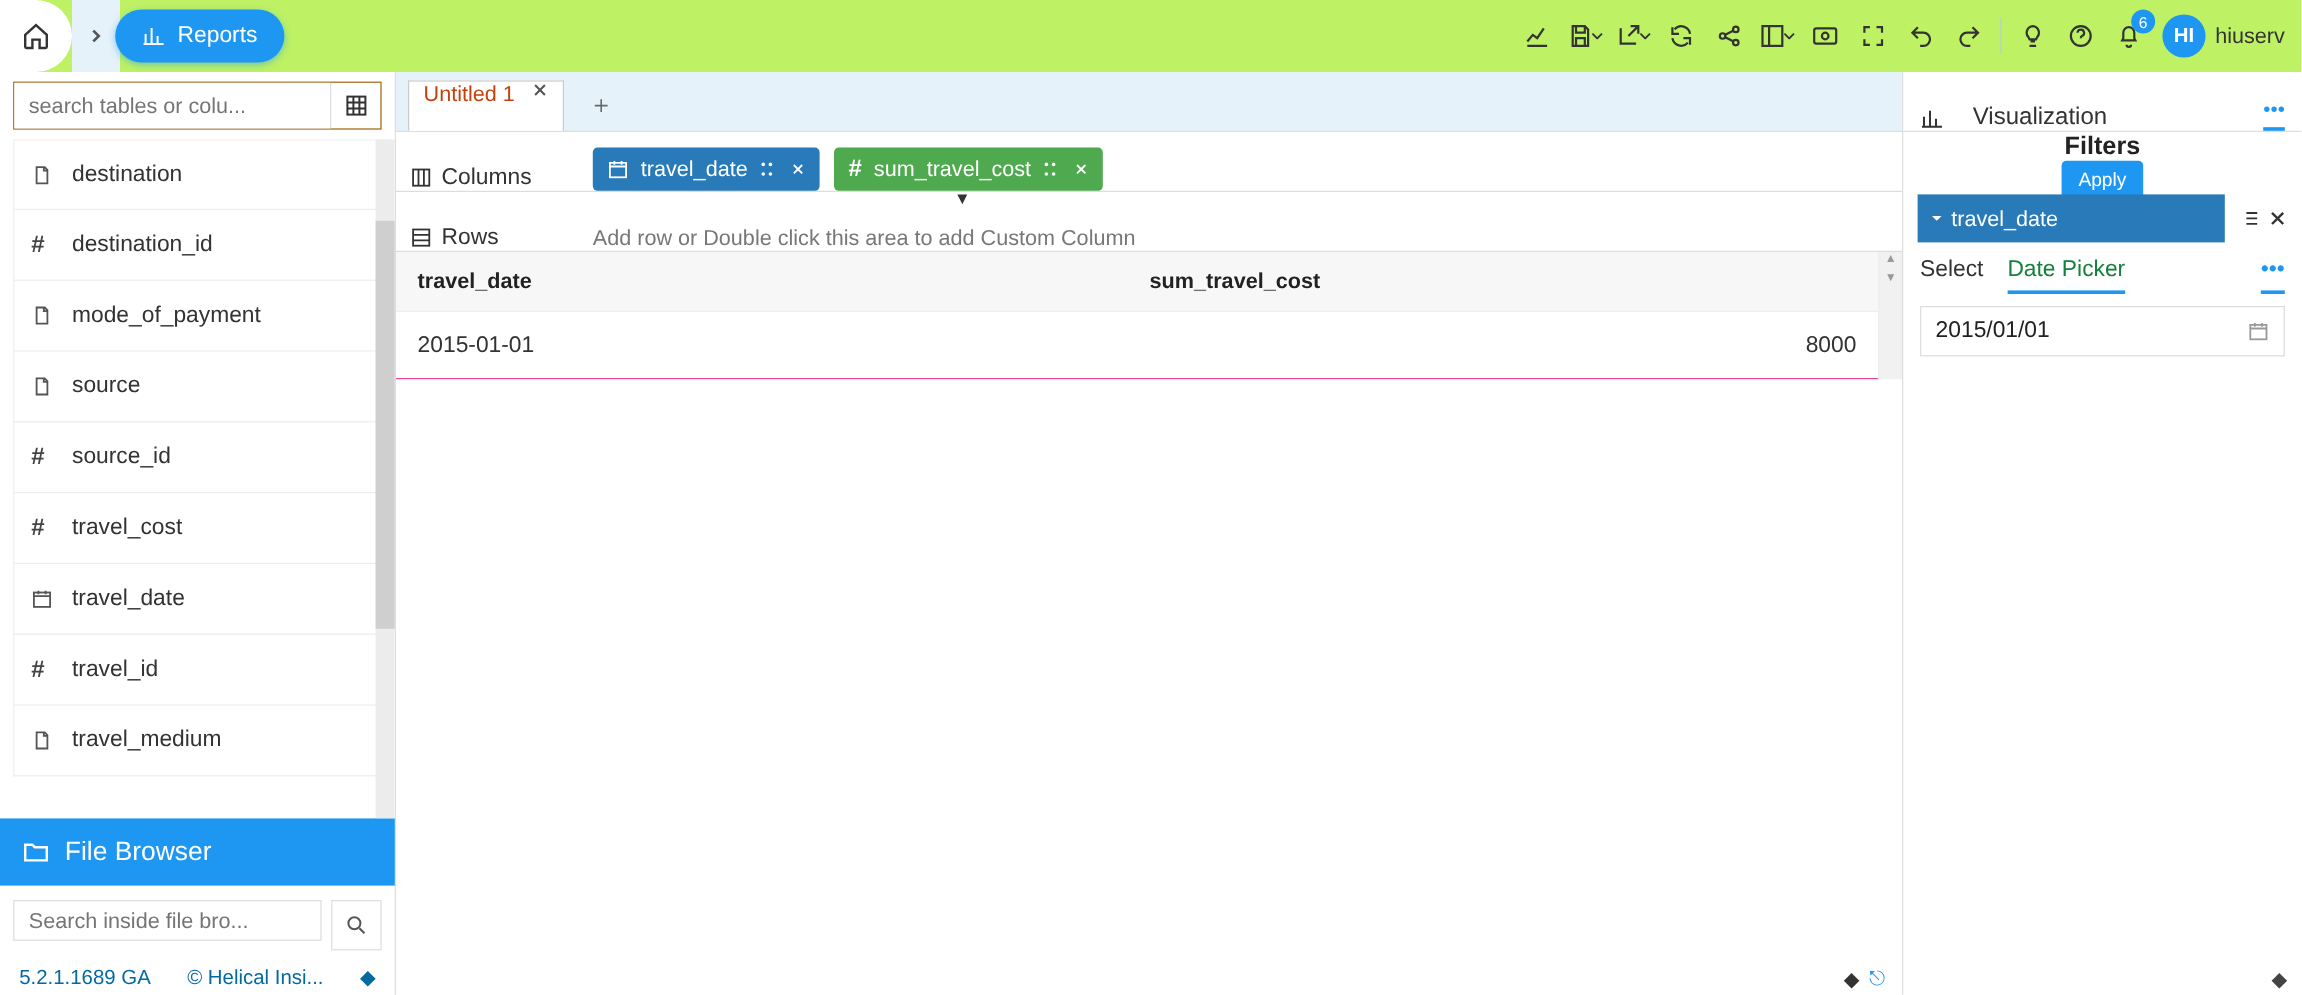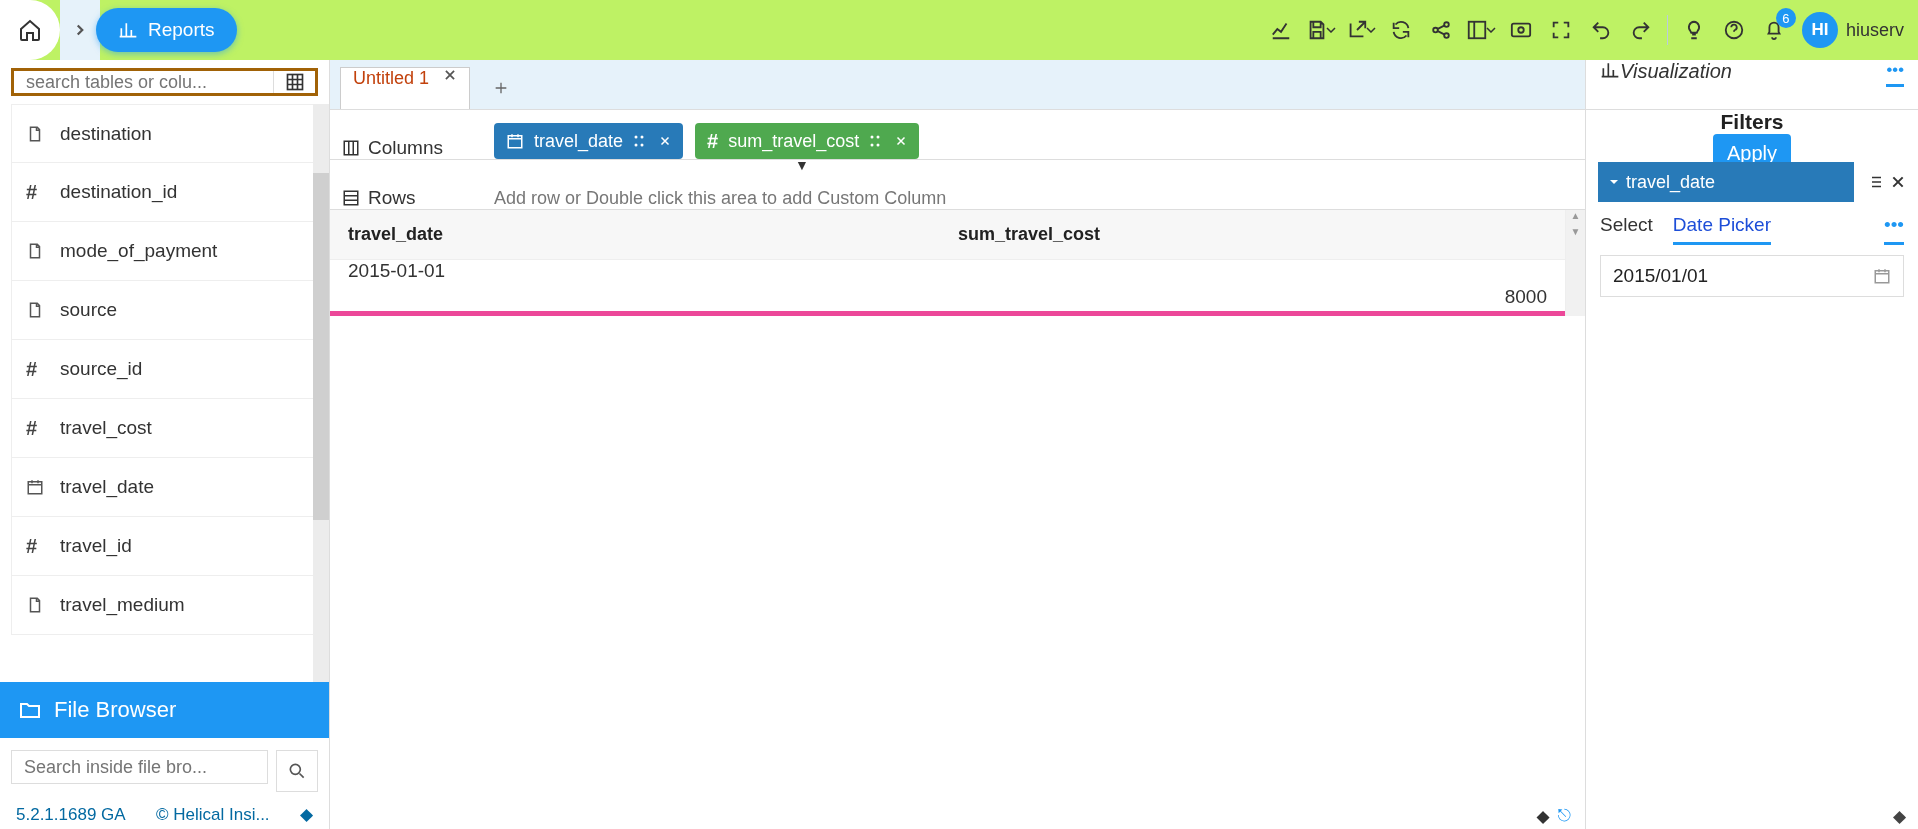--- a/index.html
+++ b/index.html
@@ -14,21 +14,21 @@
 .toolbar-right .tbtn { width:40px; height:40px; display:flex; align-items:center; justify-content:center; color:#444; }
 .toolbar-sep { width:1px; height:30px; background:#bcd; margin:0 6px; }
 .bell-wrap { position:relative; }
 .bell-badge { position:absolute; top:-2px; right:-2px; width:20px; height:20px; border-radius:50%; background:#1e97f3; color:#fff; font-size:13px; display:flex; align-items:center; justify-content:center; }
 .avatar { width:36px; height:36px; border-radius:50%; background:#1e97f3; color:#fff; font-weight:bold; display:flex; align-items:center; justify-content:center; margin:0 8px; }
 .uname { font-size:18px; color:#333; }
 
 .layout { display:flex; height:calc(100% - 60px); }
 
 .sidebar { width:330px; border-right:1px solid #ddd; display:flex; flex-direction:column; }
-.searchrow { display:flex; border:3px solid #a16207; margin:8px 11px; height:28px; }
+.searchrow { display:flex; border:1px solid #a16207; margin:8px 11px; height:40px; }
 .searchrow input { flex:1; border:none; outline:none; padding:0 12px; font-size:18px; color:#999; min-width:0; }
 .gridbtn { width:42px; border-left:1px solid #ddd; display:flex; align-items:center; justify-content:center; color:#444; }
 .fieldlist { flex:1; overflow-y:auto; position:relative; }
 .field-item { height:59px; border:1px solid #eee; border-top:none; margin:0 11px; display:flex; align-items:center; padding:0 14px; gap:12px; font-size:19px; color:#333; }
 .field-item:first-child { border-top:1px solid #eee; }
 .fi-icon { width:22px; color:#555; display:flex; align-items:center; }
 .scroll-ind { position:absolute; right:0; top:0; width:16px; height:100%; background:#ececec; }
 .scroll-thumb { position:absolute; right:0; top:12%; width:16px; height:60%; background:#cfcfcf; }
 .filebrowser { height:56px; background:#1e97f3; color:#fff; display:flex; align-items:center; padding:0 18px; gap:12px; font-size:22px; }
 .fbsearch { margin:12px 11px; display:flex; gap:8px; }
@@ -47,46 +47,46 @@
 .chip.blue { background:#287ab8; }
 .chip.green { background:#4fa94f; }
 .chip .x { margin-left:4px; font-size:18px; cursor:pointer; }
 .row-placeholder { flex:1; padding-left:14px; color:#777; font-size:18px; }
 .tri-down { position:absolute; left:465px; top:-3px; color:#333; font-size:14px; }
 
 .result-hdr { height:50px; border-bottom:1px solid #eee; display:flex; background:#f7f7f7; }
 .result-hdr > div { display:flex; align-items:center; padding-left:18px; font-weight:bold; font-size:18px; color:#222; }
 .col1 { width:610px; }
 .col2 { flex:1; }
-.result-row { height:56px; border-bottom:5px solid #ec4899; display:flex;flex-direction:column; }
+.result-row { height:56px; border-bottom:1px solid #ec4899; display:flex; }
 .result-row > div { display:flex; align-items:center; padding:0 18px; font-size:19px; color:#333; }
 .r-col1 { width:610px; }
 .r-col2 { flex:1; justify-content:flex-end; padding-right:46px; }
 .scroll-v { width:20px; background:#f1f1f1; border-left:1px solid #eee; }
 
 .pager { height:70px; display:flex; align-items:center; justify-content:flex-end; gap:14px; padding-right:34px; font-size:19px; color:#333; }
 .pgbtn { width:44px; height:44px; border:1px solid #ddd; display:flex; align-items:center; justify-content:center; color:#bbb; }
 .pgbtn.active { border-color:#1e97f3; color:#1e97f3; }
 .perpage { height:44px; border:1px solid #ddd; padding:0 14px; display:flex; align-items:center; gap:14px; color:#333; }
 .main-footer { margin-top:auto; height:26px; display:flex; justify-content:flex-end; gap:8px; padding-right:14px; align-items:center; color:#1e97f3; }
 
 .rightpanel { width:332px; display:flex; flex-direction:column; }
-.vizhdr { height:50px; display:flex; align-items:flex-start; padding:0 14px; gap:0; border-bottom:1px solid #ddd;font-style:italic; }
+.vizhdr { height:50px; display:flex; align-items:flex-end; padding:0 14px; gap:24px; border-bottom:1px solid #ddd; }
 .vizhdr .tlabel { font-size:20px; color:#333; }
 .vizhdr .dots { margin-left:auto; color:#1e97f3; border-bottom:3px solid #1e97f3; padding-bottom:4px; }
 .filterhdr { height:48px; display:flex; align-items:center; justify-content:space-between; padding:0 12px;flex-direction:column; }
 .filterhdr .lbl { font-size:21px; font-weight:bold; color:#222; }
-.applybtn { background:#1e97f3; color:#fff; border:none; font-size:20px; padding:8px 14px; border-radius:4px; }
+.applybtn { background:#1e97f3; color:#fff; border:none; font-size:16px; padding:8px 14px; border-radius:4px; }
 .filter-chip { height:40px; background:#287ab8; color:#fff; margin:4px 12px 4px 12px; display:flex; align-items:center; padding:0 10px; font-size:18px; }
 .filter-ctrls { display:flex; align-items:center; gap:6px; height:40px; margin:4px 12px 0 auto; }
 .filterblock { display:flex; }
 .filter-chip-w { flex:1; }
 .mode-tabs { display:flex; gap:20px; padding:8px 14px 0; font-size:19px; }
 .mode-tabs .m { padding-bottom:6px; }
-.mode-tabs .m.active { color:#1d4ed8; border-bottom:3px solid #1e97f3; }
+.mode-tabs .m.active { color:#15803d; border-bottom:3px solid #1e97f3; }
 .mode-tabs .dots2 { margin-left:auto; color:#1e97f3; border-bottom:3px solid #1e97f3; padding-bottom:6px; }
 .dateinput { margin:10px 14px; height:42px; border:1px solid #ddd; display:flex; align-items:center; padding:0 12px; font-size:19px; color:#222; justify-content:space-between; }
 .rpanel-footer { margin-top:auto; height:26px; display:flex; justify-content:flex-end; padding-right:12px; align-items:center; color:#444; }
 
 svg { display:block; }
 </style>
 </head>
 <body>
 
 <div class="topbar">

